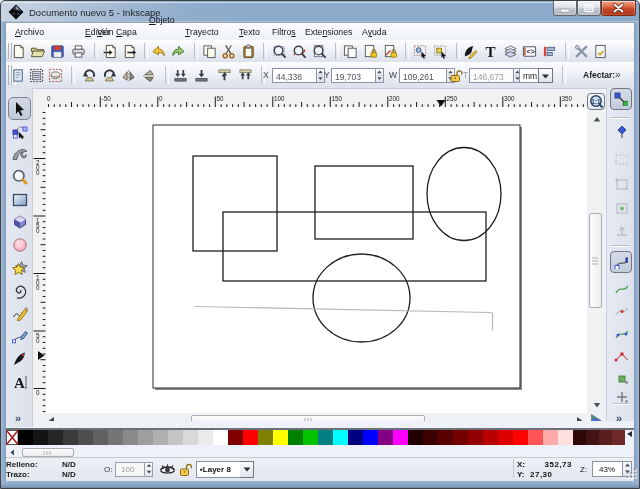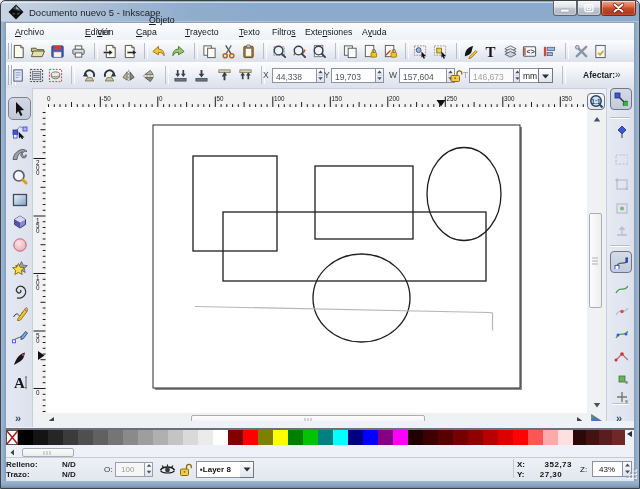--- a/index.html
+++ b/index.html
@@ -34,21 +34,21 @@
 <div style="position:absolute;left:601px;top:1px;width:35px;height:15px;background:linear-gradient(#f0a88e,#dd6b48 40%,#c84e2d 50%,#b03a20 85%,#c24f33);box-sizing:border-box;border:1px solid #7e2b15;border-top:none;border-radius:0 0 3px 3px;box-shadow:inset 0 1px 0 rgba(255,255,255,.55), inset 1px 0 0 rgba(255,255,255,.3), inset -1px 0 0 rgba(255,255,255,.3);">
       <svg style="position:absolute;left:0px;top:0px;" width="33" height="14" viewBox="0 0 33 14" xmlns="http://www.w3.org/2000/svg">
         <path d="M12.5 3.5 L20.5 10.5 M20.5 3.5 L12.5 10.5" stroke="#69200e" stroke-width="3.4" stroke-linecap="round"></path>
         <path d="M12.5 3.5 L20.5 10.5 M20.5 3.5 L12.5 10.5" stroke="#fff" stroke-width="1.9" stroke-linecap="round"></path>
       </svg>
     </div>
 <div style="position:absolute;left:6px;top:23px;width:628px;height:17px;background:linear-gradient(#fbfcfe,#eef1f6);border-bottom:1px solid #e2e5ea;"></div>
 <div style="position:absolute;left:15px;top:27px;font:normal 8.7px 'Liberation Sans', sans-serif;color:#14161a;white-space:nowrap;"><span style="text-decoration:underline">A</span>rchivo</div>
 <div style="position:absolute;left:57px;top:27px;font:normal 8.7px 'Liberation Sans', sans-serif;color:#14161a;white-space:nowrap;padding-left:28px;"><span style="text-decoration:underline">E</span>dición</div>
 <div style="position:absolute;left:97px;top:27px;font:normal 8.7px 'Liberation Sans', sans-serif;color:#14161a;white-space:nowrap;"><span style="text-decoration:underline">V</span>er</div>
-<div style="position:absolute;left:136px;top:27px;font:normal 8.7px 'Liberation Sans', sans-serif;color:#14161a;white-space:nowrap;"><span style="text-decoration:underline">C</span>apa</div>
+<div style="position:absolute;left:116px;top:27px;font:normal 8.7px 'Liberation Sans', sans-serif;color:#14161a;white-space:nowrap;"><span style="text-decoration:underline">C</span>apa</div>
 <div style="position:absolute;left:149px;top:15px;font:normal 8.7px 'Liberation Sans', sans-serif;color:#14161a;white-space:nowrap;"><span style="text-decoration:underline">O</span>bjeto</div>
 <div style="position:absolute;left:185px;top:27px;font:normal 8.7px 'Liberation Sans', sans-serif;color:#14161a;white-space:nowrap;"><span style="text-decoration:underline">T</span>rayecto</div>
 <div style="position:absolute;left:239px;top:27px;font:normal 8.7px 'Liberation Sans', sans-serif;color:#14161a;white-space:nowrap;"><span style="text-decoration:underline">T</span>exto</div>
 <div style="position:absolute;left:272px;top:27px;font:normal 8.7px 'Liberation Sans', sans-serif;color:#14161a;white-space:nowrap;">Filtro<span style="text-decoration:underline">s</span></div>
 <div style="position:absolute;left:305px;top:27px;font:normal 8.7px 'Liberation Sans', sans-serif;color:#14161a;white-space:nowrap;">Exte<span style="text-decoration:underline">n</span>siones</div>
 <div style="position:absolute;left:362px;top:27px;font:normal 8.7px 'Liberation Sans', sans-serif;color:#14161a;white-space:nowrap;">A<span style="text-decoration:underline">y</span>uda</div>
 <div style="position:absolute;left:6px;top:40px;width:628px;height:22px;background:linear-gradient(#fdfdfe,#f0f2f7 40%,#e2e7f0 75%,#dce1ec);border-bottom:1px solid #c9cfda;"></div>
 <div style="position:absolute;left:6px;top:62px;width:628px;height:26px;background:linear-gradient(#fdfdfe,#f0f2f7 40%,#e2e7f0 75%,#dce1ec);border-bottom:1px solid #c9cfda;"></div>
 <div style="position:absolute;left:8px;top:43px;width:3px;height:16px;border-left:1px solid #aab1c0;border-right:1px solid #fff;"></div>
     <div style="position:absolute;left:11px;top:43px;width:3px;height:16px;border-left:1px solid #aab1c0;border-right:1px solid #fff;"></div>
@@ -250,21 +250,21 @@
 <div style="position:absolute;left:331px;top:68px;width:45px;height:15px;background:#fff;box-sizing:border-box;border:1px solid #8a93a5;"></div>
     <div style="position:absolute;left:335px;top:71.5px;font:normal 8.5px 'Liberation Sans', sans-serif;color:#50555d;white-space:nowrap;">19,703</div>
     <div style="position:absolute;left:375px;top:68px;width:9px;height:15px;box-sizing:border-box;border:1px solid #8a93a5;background:linear-gradient(#fdfdfe,#dfe3ec);"></div>
     <svg style="position:absolute;left:376px;top:69px;" width="7" height="13" viewBox="0 0 7 13" xmlns="http://www.w3.org/2000/svg">
       <path d="M3.5 1.5 L5.8 4.2 L1.2 4.2 z" fill="#4a5160"></path>
       <path d="M3.5 11 L5.8 8.3 L1.2 8.3 z" fill="#4a5160"></path>
       <path d="M0.8 6.2 h5.4" stroke="#b5bac6" stroke-width="0.7"></path>
     </svg>
 <div style="position:absolute;left:389px;top:70px;font:normal 8.5px 'Liberation Sans', sans-serif;color:#444;white-space:nowrap;">W</div>
 <div style="position:absolute;left:399px;top:68px;width:48px;height:15px;background:#fff;box-sizing:border-box;border:1px solid #8a93a5;"></div>
-    <div style="position:absolute;left:403px;top:71.5px;font:normal 8.5px 'Liberation Sans', sans-serif;color:#50555d;white-space:nowrap;">157,604</div>
+    <div style="position:absolute;left:403px;top:71.5px;font:normal 8.5px 'Liberation Sans', sans-serif;color:#50555d;white-space:nowrap;">109,261</div>
     <div style="position:absolute;left:446px;top:68px;width:9px;height:15px;box-sizing:border-box;border:1px solid #8a93a5;background:linear-gradient(#fdfdfe,#dfe3ec);"></div>
     <svg style="position:absolute;left:447px;top:69px;" width="7" height="13" viewBox="0 0 7 13" xmlns="http://www.w3.org/2000/svg">
       <path d="M3.5 1.5 L5.8 4.2 L1.2 4.2 z" fill="#4a5160"></path>
       <path d="M3.5 11 L5.8 8.3 L1.2 8.3 z" fill="#4a5160"></path>
       <path d="M0.8 6.2 h5.4" stroke="#b5bac6" stroke-width="0.7"></path>
     </svg>
 <svg style="position:absolute;left:449px;top:68px;" width="14" height="15" viewBox="0 0 14 15" xmlns="http://www.w3.org/2000/svg">
       <rect x="2" y="7.5" width="8.5" height="6" rx="1" fill="#f2c94c" stroke="#8a6d10" stroke-width="1"></rect>
       <path d="M8 7.5 V5.2 a2.4 2.4 0 0 1 4.8 0 V6.6" fill="none" stroke="#8a6d10" stroke-width="1.3"></path>
       <circle cx="6.2" cy="10.2" r="0.9" fill="#8a6d10"></circle>
@@ -668,21 +668,21 @@
 <div style="position:absolute;left:196px;top:460.5px;width:45px;height:17px;background:#fff;box-sizing:border-box;border:1px solid #8a93a5;"></div>
 <div style="position:absolute;left:200px;top:465px;font:bold 8px 'Liberation Sans', sans-serif;color:#111;white-space:nowrap;">▪Layer 8</div>
 <div style="position:absolute;left:240px;top:460.5px;width:14px;height:17px;box-sizing:border-box;border:1px solid #70757e;border-left:none;background:linear-gradient(#fdfdfe,#dfe3ec);"></div>
 <svg style="position:absolute;left:242px;top:466px;" width="10" height="7" viewBox="0 0 10 7" xmlns="http://www.w3.org/2000/svg">
       <path d="M1.5 1.5 L5 5.5 L8.5 1.5 z" fill="#2a2e36"></path>
     </svg>
 <div style="position:absolute;left:513px;top:459px;width:1px;height:19px;background:#c3c8d1;"></div>
 <div style="position:absolute;left:517px;top:459.5px;font:bold 8px 'Liberation Sans', sans-serif;color:#111;white-space:nowrap;">X:</div>
 <div style="position:absolute;left:517px;top:469.5px;font:bold 8px 'Liberation Sans', sans-serif;color:#111;white-space:nowrap;">Y:</div>
 <div style="position:absolute;left:530px;top:459.5px;font:bold 8px 'Liberation Sans', sans-serif;color:#111;white-space:nowrap;"><span style="display:inline-block;width:42px;text-align:right;letter-spacing:0.5px">352,73</span></div>
-<div style="position:absolute;left:530px;top:469.5px;font:bold 8px 'Liberation Sans', sans-serif;color:#111;white-space:nowrap;"><span style="display:inline-block;width:42px;text-align:center;letter-spacing:0.5px">27,30</span></div>
+<div style="position:absolute;left:530px;top:469.5px;font:bold 8px 'Liberation Sans', sans-serif;color:#111;white-space:nowrap;"><span style="display:inline-block;width:42px;text-align:left;letter-spacing:0.5px">27,30</span></div>
 <div style="position:absolute;left:580px;top:465px;font:normal 8px 'Liberation Sans', sans-serif;color:#111;white-space:nowrap;">Z:</div>
 <div style="position:absolute;left:592px;top:460.5px;width:31px;height:16px;background:#fff;box-sizing:border-box;border:1px solid #8a93a5;"></div>
 <div style="position:absolute;left:599px;top:465px;font:normal 8px 'Liberation Sans', sans-serif;color:#111;white-space:nowrap;">43%</div>
 <div style="position:absolute;left:622px;top:460.5px;width:10px;height:16px;box-sizing:border-box;border:1px solid #8a93a5;background:linear-gradient(#fdfdfe,#dfe3ec);"></div>
 <svg style="position:absolute;left:622.5px;top:462px;" width="9" height="13" viewBox="0 0 9 13" xmlns="http://www.w3.org/2000/svg">
       <path d="M4.5 1.5 L7 4.5 L2 4.5 z" fill="#4a5160"></path>
       <path d="M4.5 11.5 L7 8.5 L2 8.5 z" fill="#4a5160"></path>
     </svg>
 <svg style="position:absolute;left:626px;top:468px;" width="12" height="12" viewBox="0 0 12 12" xmlns="http://www.w3.org/2000/svg">
       <rect x="8.4" y="1.2" width="2.4" height="2.4" fill="#fff"></rect>

